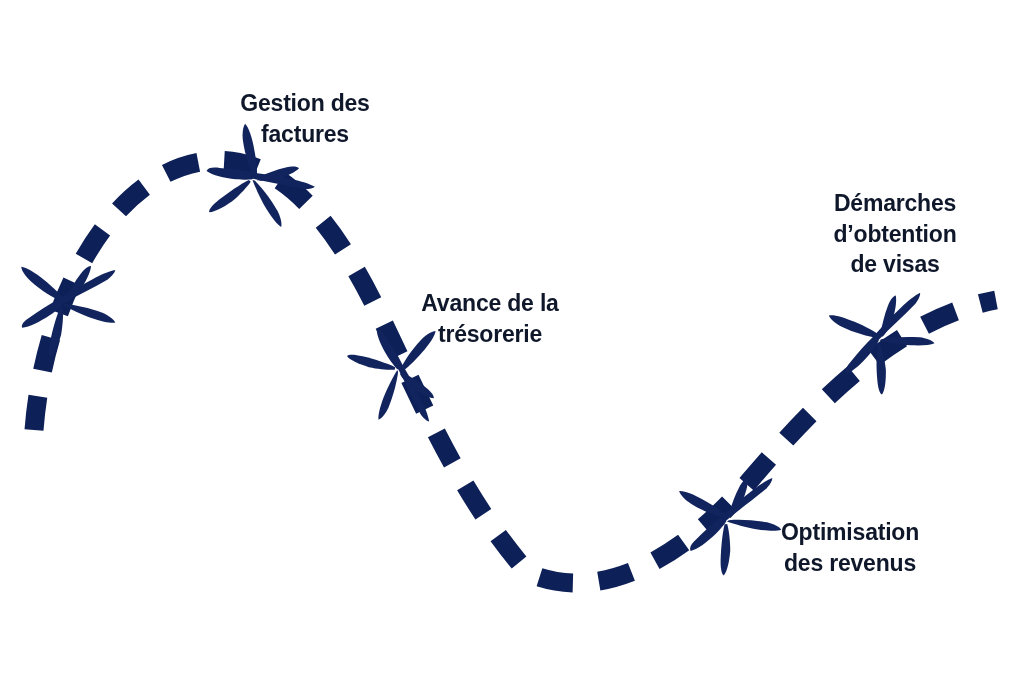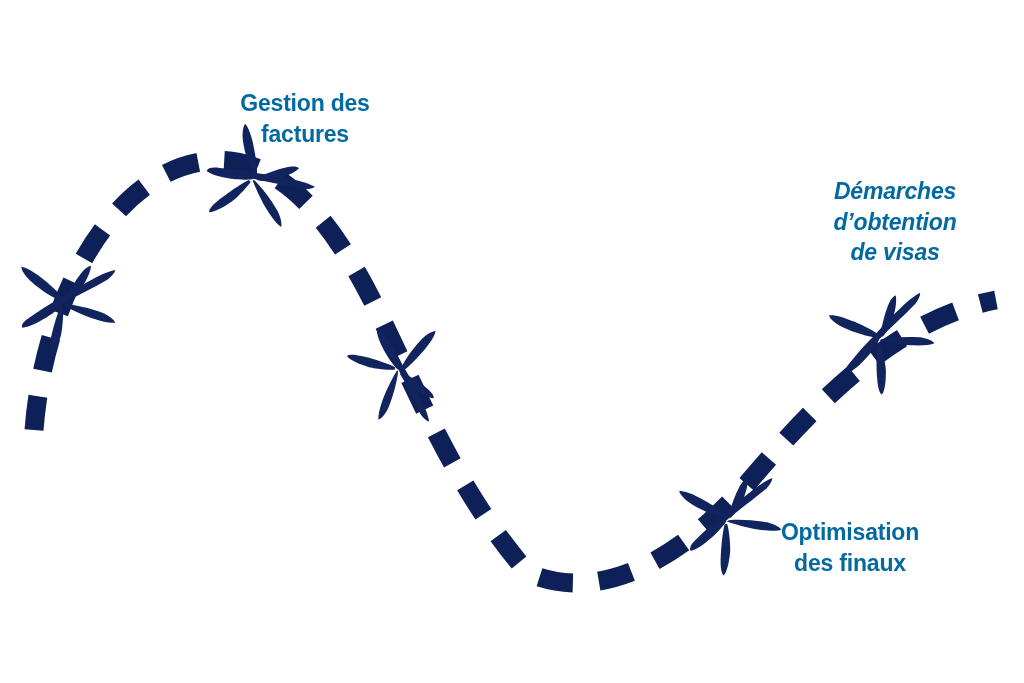--- a/index.html
+++ b/index.html
@@ -25,33 +25,33 @@
   #flight-svg {
     position: absolute;
     left: 0;
     top: 0;
     width: 1024px;
     height: 683px;
     display: block;
   }
   .label {
     position: absolute;
-    color: #0369a1;
+    color: #0f172a;
     font-family: "Liberation Sans", sans-serif;
     font-weight: bold;
     font-size: 23px;
     line-height: 1.33;
     text-align: center;
     white-space: pre-line;
     letter-spacing: -0.2px;
   }
   #label-factures     { left: 205px; top: 88px;  width: 200px; }
   #label-contract     { left: 18px;  top: 327px; width: 330px; }
   #label-tresorerie   { left: 395px; top: 288px; width: 190px; }
-  #label-visas        { left: 795px; top: 176px; width: 200px; font-style: italic; }
+  #label-visas        { left: 795px; top: 188px; width: 200px; }
   #label-revenus      { left: 745px; top: 517px; width: 210px; }
 </style>
 </head>
 <body>
 
 <div id="diagram-root">
 
   <svg id="flight-svg" viewBox="0 0 1024 683" xmlns="http://www.w3.org/2000/svg" aria-hidden="true">
 
     <defs>
@@ -112,21 +112,23 @@
     </g>
     <g>
       <use href="#plane-glyph" fill="#12245e" transform="translate(881,335) rotate(-38) scale(1.16)"></use>
     </g>
   </svg>
 
   <div class="label" id="label-factures">Gestion des
 factures</div>
 
 
+  <div class="label" id="label-tresorerie">Avance de la
+trésorerie</div>
 
   <div class="label" id="label-visas">Démarches
 d’obtention
 de visas</div>
 
   <div class="label" id="label-revenus">Optimisation
-des finaux</div>
+des revenus</div>
 
 </div>
 
 </body></html>

